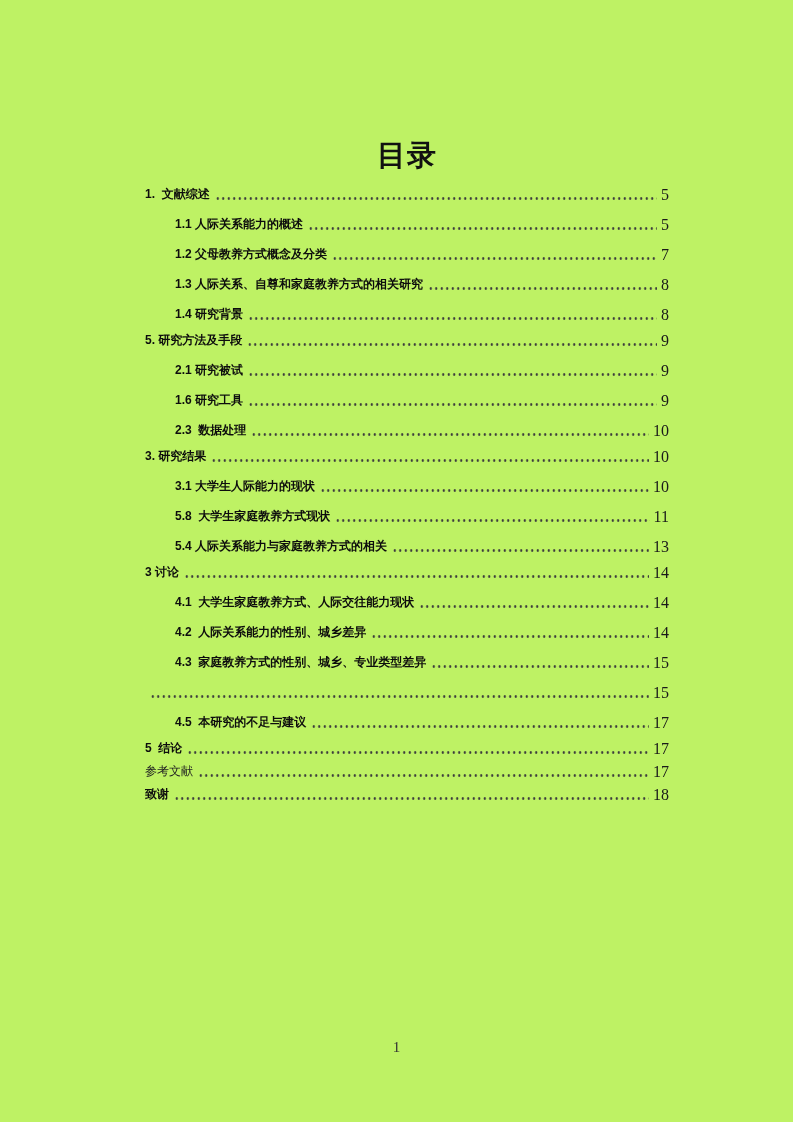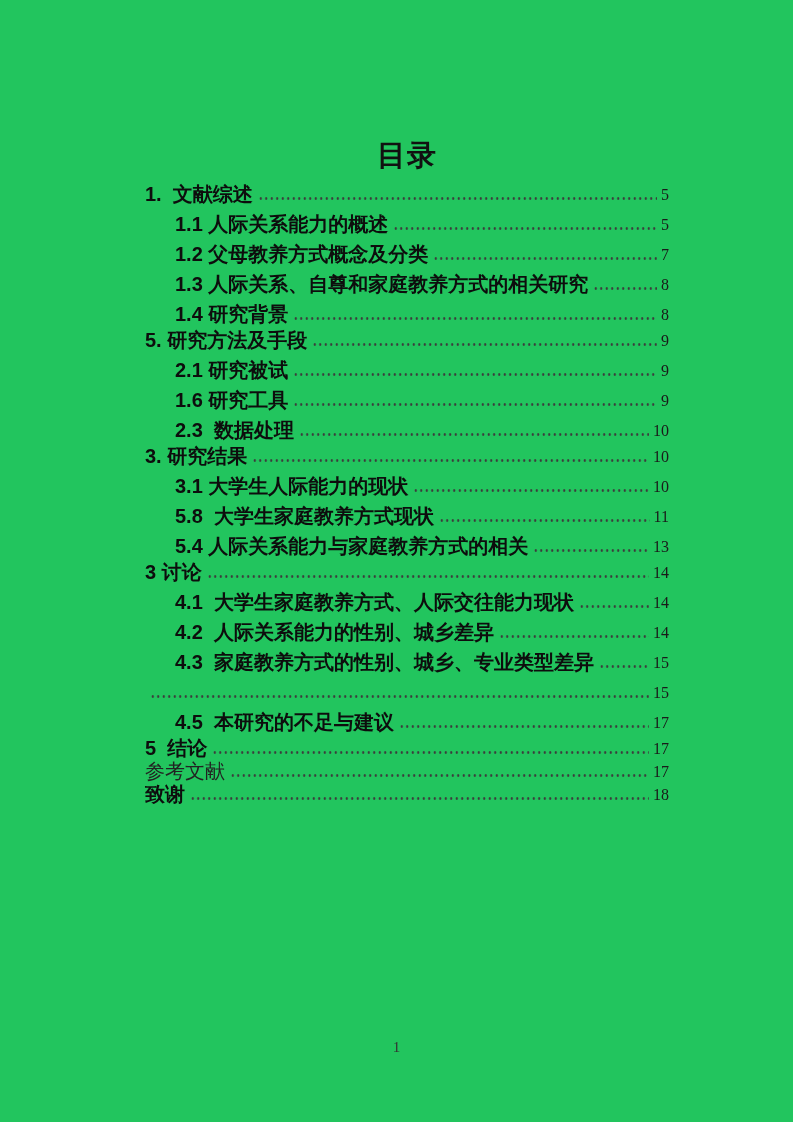--- a/index.html
+++ b/index.html
@@ -4,21 +4,21 @@
 <style>
   html, body {
     margin: 0;
     padding: 0;
     background: #ffffff;
   }
   .page {
     position: relative;
     width: 793px;
     height: 1122px;
-    background: #22c55e;
+    background: #bef264;
     color: #111111;
     overflow: hidden;
     font-family: "Liberation Sans", sans-serif;
   }
   .content {
     position: absolute;
     left: 145px;
     top: 135px;
     width: 524px;
   }
@@ -38,21 +38,21 @@
   .toc-row {
     display: flex;
     align-items: flex-end;
     width: 100%;
   }
   .toc-row.lvl1 { height: 26px; }
   .toc-row.lvl2 { height: 30px; }
   .toc-row.tight { height: 23px; }
   .toc-row.lvl2 .label { padding-left: 30px; }
   .label {
-    font-size: 20px;
+    font-size: 12px;
     line-height: 19px;
     white-space: pre;
     color: #0d0d0d;
     margin-top: 18px;
   }
   .font-hei .label {
     font-family: "Liberation Sans", sans-serif;
     font-weight: 600;
   }
   .font-song .label {

